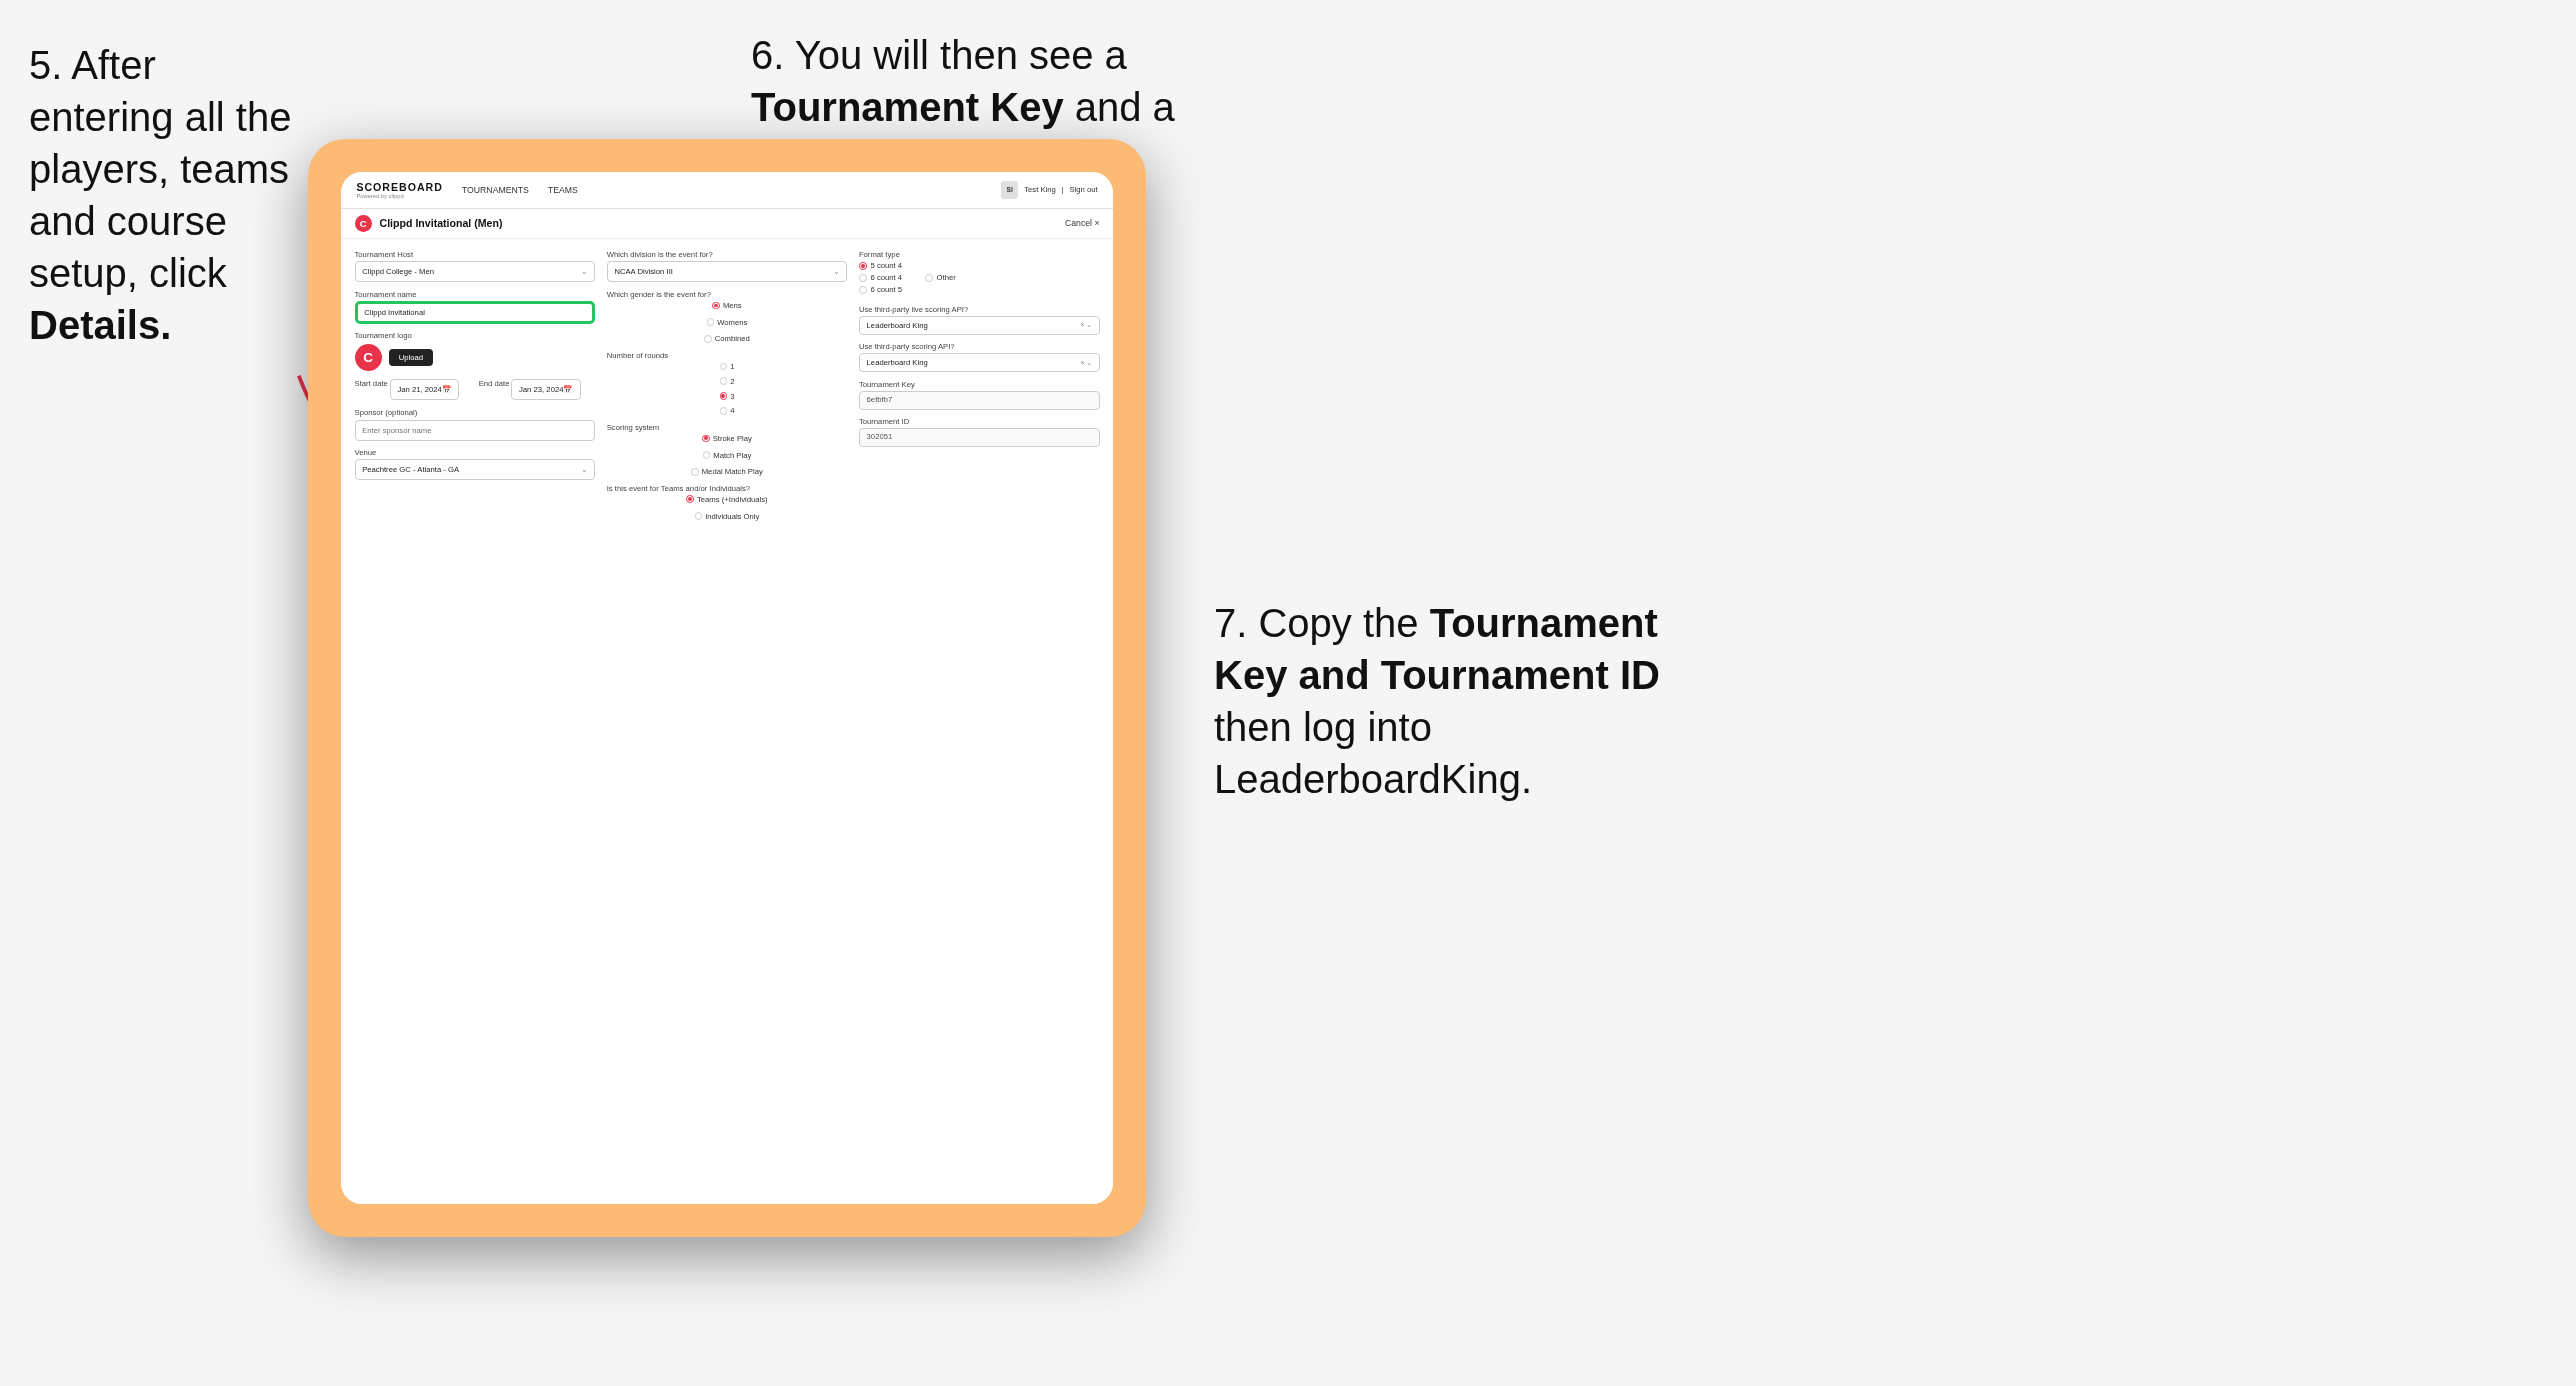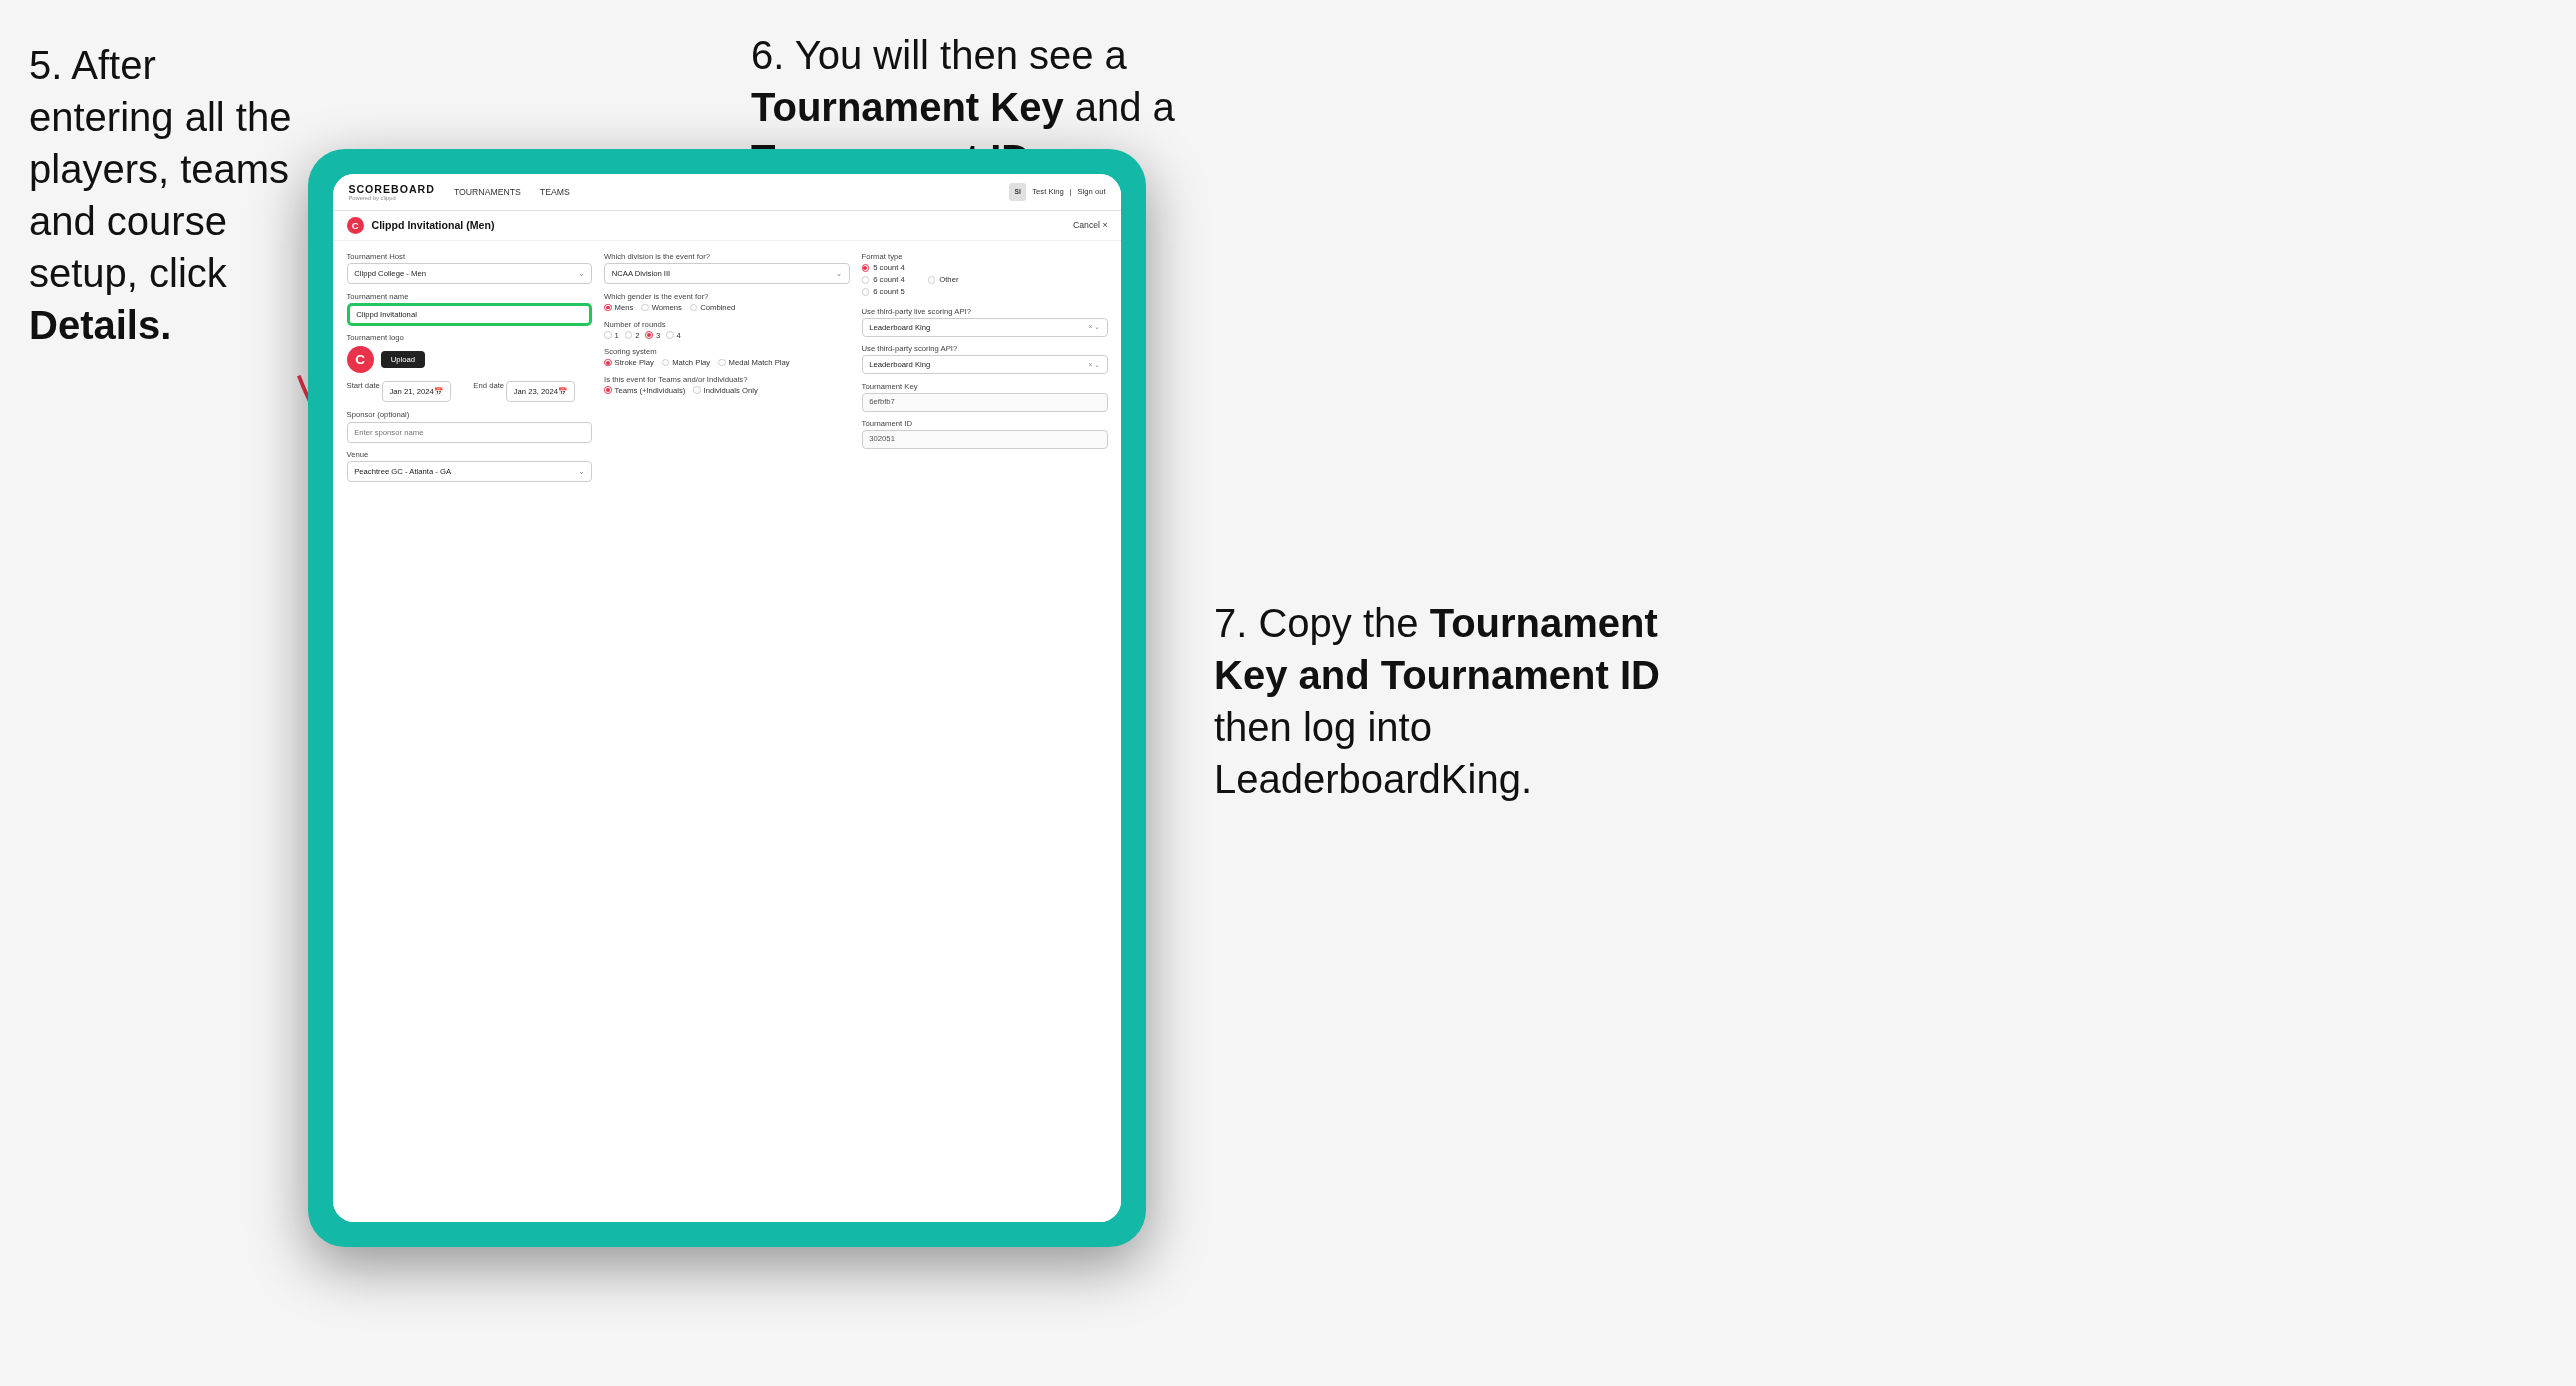--- a/index.html
+++ b/index.html
@@ -44,27 +44,27 @@
       position: absolute;
       top: 0; left: 0;
       width: 2576px;
       height: 1386px;
       pointer-events: none;
     }
 
     
     .tablet {
       position: absolute;
-      top: 149px;
+      top: 139px;
       left: 308px;
       width: 838px;
       height: 1098px;
-      background: #14b8a6;
+      background: #fdba74;
       border-radius: 37px;
-      padding: 25px;
+      padding: 33px;
       box-shadow: 0 19px 58px rgba(0,0,0,0.4);
     }
 
     .tablet-screen {
       width: 100%;
       height: 100%;
       background: #fff;
       border-radius: 21px;
       overflow: hidden;
       display: flex;
@@ -303,20 +303,21 @@
       display: flex;
       align-items: center;
       justify-content: space-between;
     }
 
     .radio-group {
       display: flex;
       gap: 7.7px;
       align-items: center;
       flex-wrap: wrap;
+      flex-direction: column;
     }
 
     .radio-item {
       display: flex;
       align-items: center;
       gap: 2.9px;
       font-size: 7.7px;
       color: #333;
     }
 

